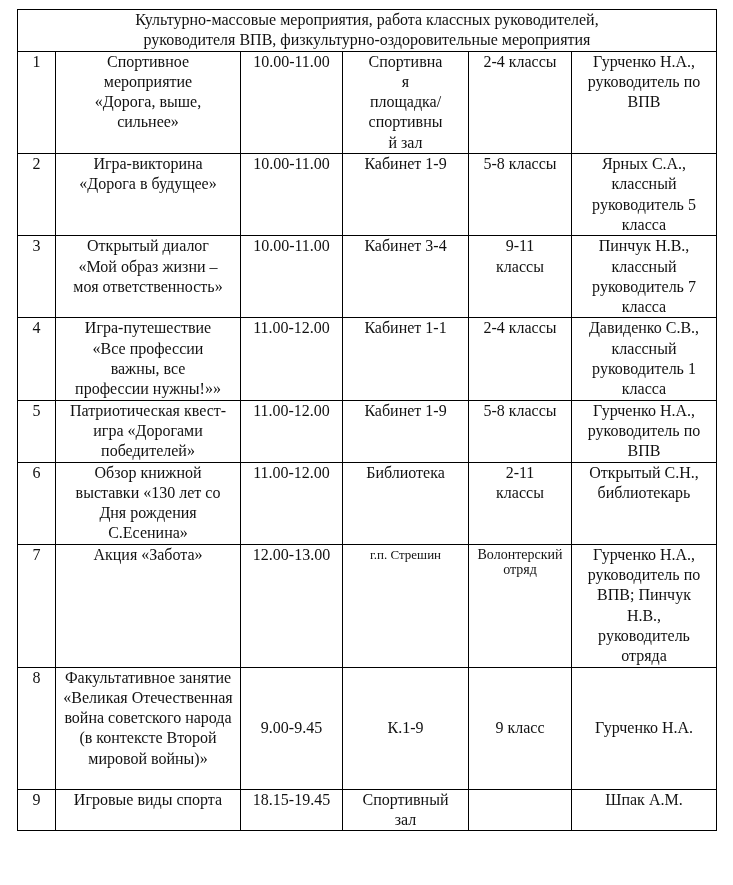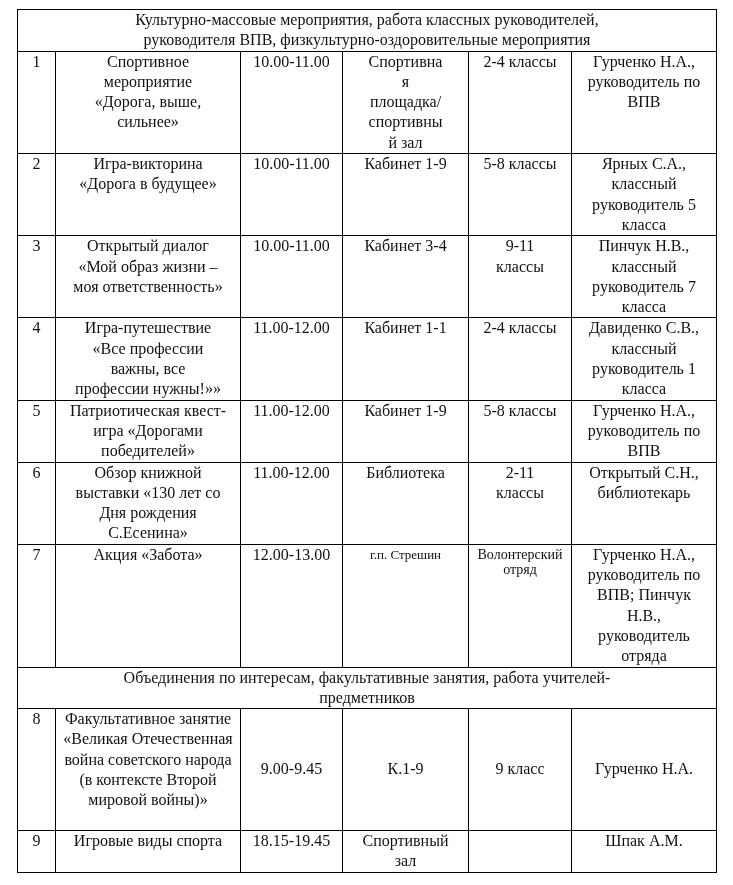--- a/index.html
+++ b/index.html
@@ -98,23 +98,20 @@
   </tr>
   <tr style="height:122px">
     <td>7</td>
     <td>Акция «Забота»</td>
     <td>12.00-13.00</td>
     <td class="small" style="font-size:13px">г.п. Стрешин</td>
     <td class="small">Волонтерский отряд</td>
     <td style="padding:0 8px">Гурченко Н.А., руководитель по ВПВ; Пинчук Н.В., руководитель отряда</td>
   </tr>
 
-  <tr class="sec" style="height:40px">
-    <td colspan="6" style="padding:0 60px">Объединения по интересам, факультативные занятия, работа учителей-предметников</td>
-  </tr>
 
   <tr class="mid" style="height:122px">
     <td>8</td>
     <td style="padding:0 6px">Факультативное занятие «Великая Отечественная война советского народа (в контексте Второй мировой войны)»</td>
     <td class="vm">9.00-9.45</td>
     <td class="vm">К.1-9</td>
     <td class="vm">9 класс</td>
     <td class="vm">Гурченко Н.А.</td>
   </tr>
   <tr style="height:41px">

